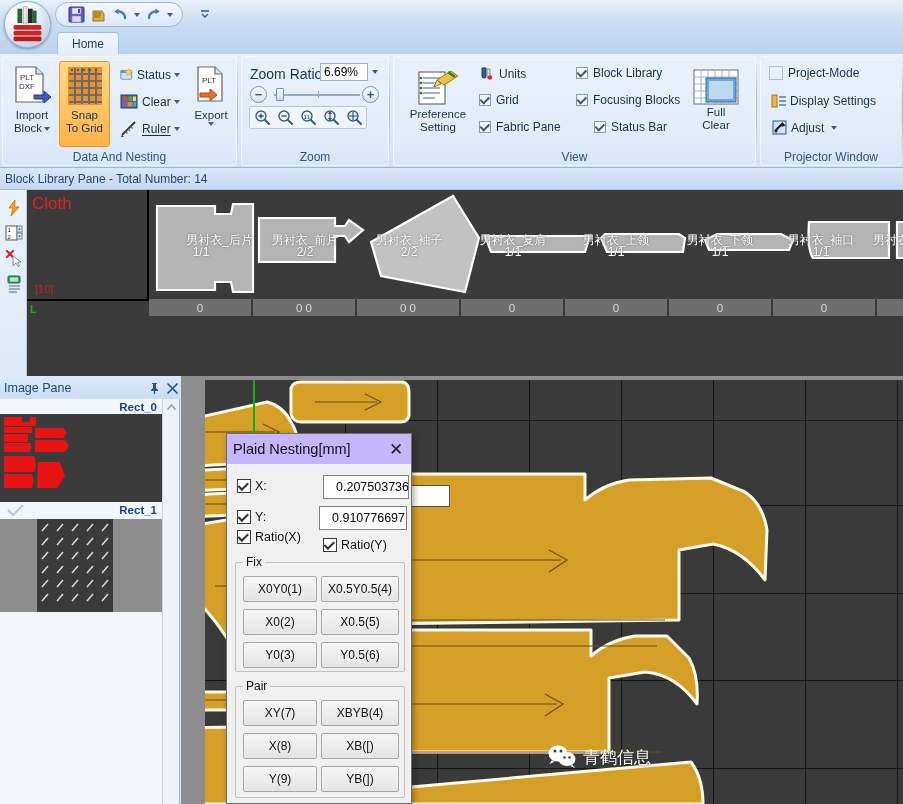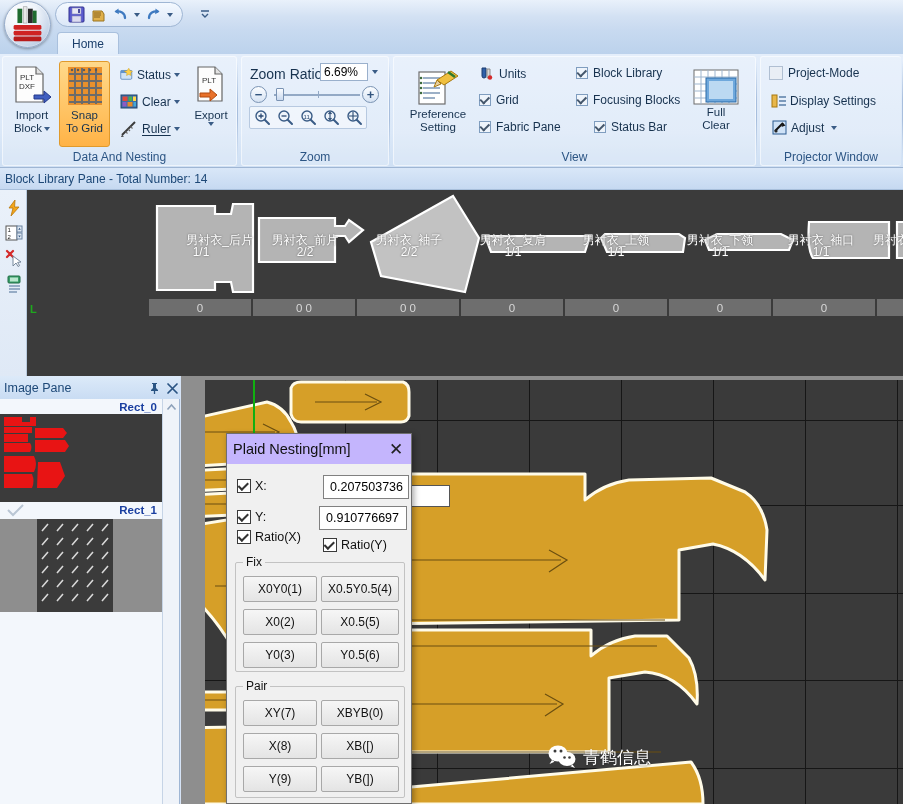--- a/index.html
+++ b/index.html
@@ -223,21 +223,21 @@
     width:14px;height:14px; border:1px solid #3a3a3a; background:#fff;
     display:flex;align-items:center;justify-content:center; flex:0 0 auto; cursor:pointer;
   }
   .dlg-chk.on:after {
     content:''; display:block; width:8px;height:4px;
     border-left:2px solid #333; border-bottom:2px solid #333;
     transform:rotate(-45deg) translate(0px,-1px);
   }
   .dlg-input {
     position:absolute; background:#fff; border:1px solid #808080;
-    height:24px; display:flex; align-items:center; padding-left:6px;
+    height:24px; display:flex; align-items:center; padding-left:12px;
     font-size:12.5px; color:#000; overflow:hidden; white-space:nowrap;
   }
   .group-box {
     position:absolute; border:1px solid #c2c2c2; border-radius:2px;
   }
   .group-legend {
     position:absolute; top:-8px; left:7px; background:#f0f0f0; padding:0 3px;
     font-size:12px; color:#111;
   }
   .dlg-btn {
@@ -586,20 +586,24 @@
           <rect x="5" y="2.5" width="8" height="4" fill="#b9e6cd"></rect>
           <g stroke="#7c97b5" stroke-width="1.4">
               <path d="M4 11 h11 M4 14 h11 M4 17 h8"></path>
             </g>
         </svg>
       </div>
     </div>
 
     <div class="bl-canvas">
 
+      <div class="cloth-cell">
+        <span class="cloth-name">Cloth</span>
+        <span class="cloth-qty">[10]</span>
+      </div>
       <span class="cloth-size">L</span>
 
       <svg style="position:absolute;left:122px;top:0;width:754px;height:110px;" viewBox="0 0 754 110">
 
         <path d="M8 16 L66 16 L66 24 L82 24 L84 14 L104 14 L104 102 L84 102 L82 92 L66 92 L66 100 L8 100 Z" fill="#b4b4b4" stroke="#fff" stroke-width="2.2"></path>
 
         <path d="M110 28 L186 28 L186 36 L196 36 L200 30 L214 40 L200 52 L196 46 L186 46 L186 72 L110 72 Z" fill="#b4b4b4" stroke="#fff" stroke-width="2.2"></path>
 
         <path d="M222 52 L304 6 L330 48 L316 102 L232 86 Z" fill="#c2c2c2" stroke="#fff" stroke-width="2.2"></path>
 
@@ -831,20 +835,20 @@
     <div class="dlg-btn" style="left:94px; top:142px; width:78px;">X0.5Y0.5(4)</div>
     <div class="dlg-btn" style="left:16px; top:175px; width:74px;">X0(2)</div>
     <div class="dlg-btn" style="left:94px; top:175px; width:78px;">X0.5(5)</div>
     <div class="dlg-btn" style="left:16px; top:208px; width:74px;">Y0(3)</div>
     <div class="dlg-btn" style="left:94px; top:208px; width:78px;">Y0.5(6)</div>
 
     <div class="group-box" style="left:8px; top:252px; width:170px; height:112px;">
       <span class="group-legend">Pair</span>
     </div>
     <div class="dlg-btn" style="left:16px; top:266px; width:74px;">XY(7)</div>
-    <div class="dlg-btn" style="left:94px; top:266px; width:78px;">XBYB(0)</div>
+    <div class="dlg-btn" style="left:94px; top:266px; width:78px;">XBYB(4)</div>
     <div class="dlg-btn" style="left:16px; top:299px; width:74px;">X(8)</div>
     <div class="dlg-btn" style="left:94px; top:299px; width:78px;">XB([)</div>
     <div class="dlg-btn" style="left:16px; top:332px; width:74px;">Y(9)</div>
     <div class="dlg-btn" style="left:94px; top:332px; width:78px;">YB(])</div>
   </div>
 
 </div>
 
 </body></html>

